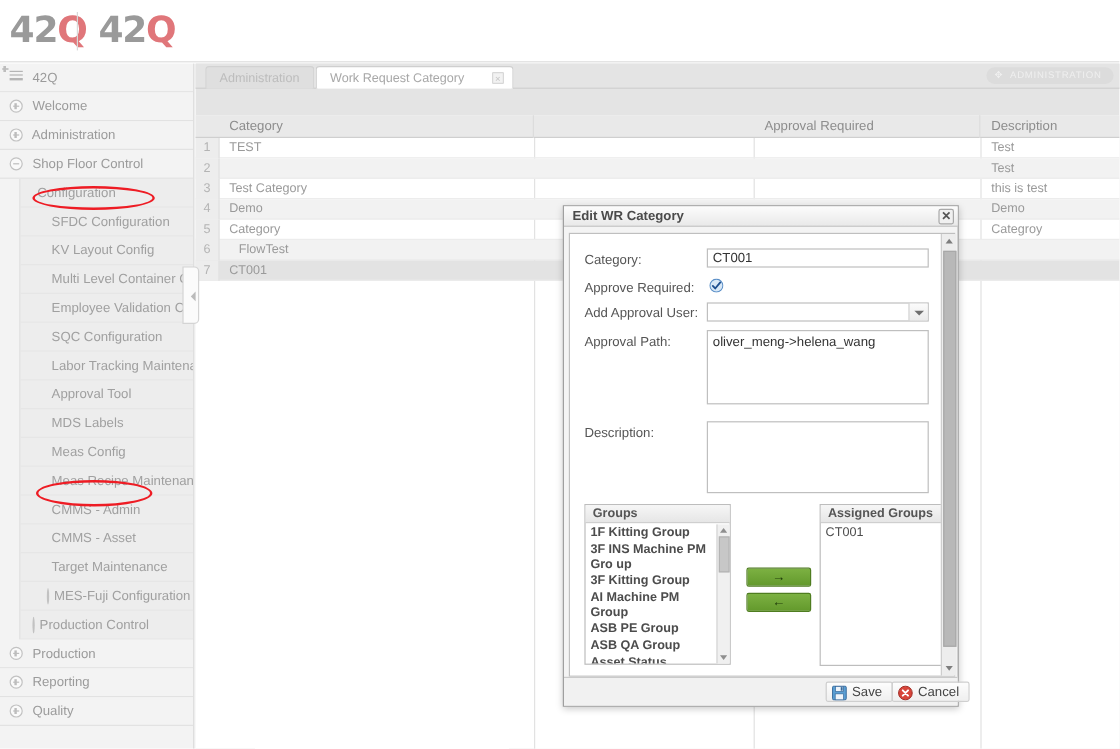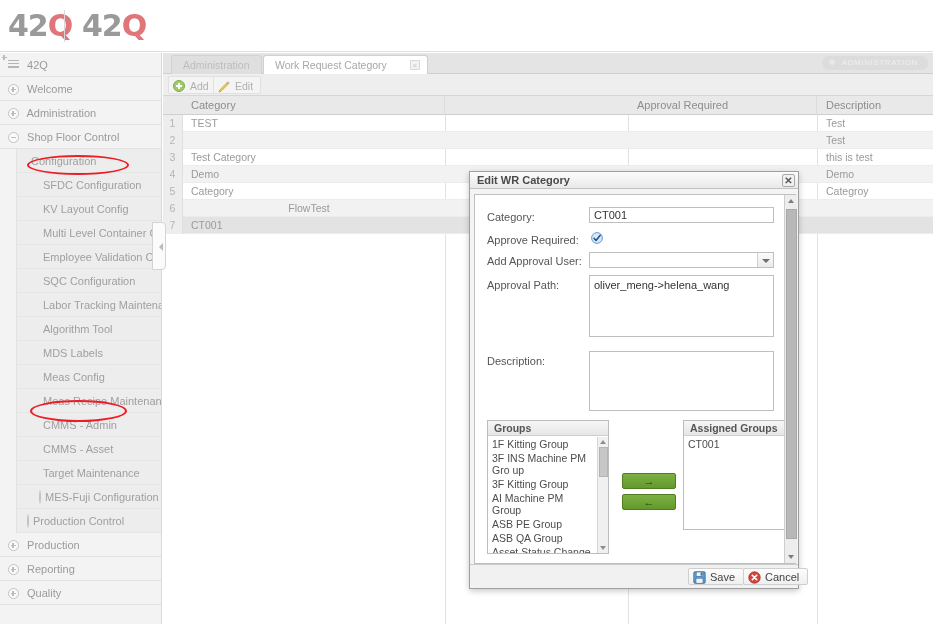--- a/index.html
+++ b/index.html
@@ -396,21 +396,21 @@
       <div class="sub-row" style="padding-left:22px">
         <span class="ic ic-folder"></span>
         <span>SQC Configuration</span>
       </div>
       <div class="sub-row" style="padding-left:22px">
         <span class="ic ic-folder"></span>
         <span>Labor Tracking Maintenanc</span>
       </div>
       <div class="sub-row" style="padding-left:22px">
         <span class="ic ic-folder"></span>
-        <span>Algorithm Tool</span>
+        <span>Approval Tool</span>
       </div>
       <div class="sub-row" style="padding-left:22px">
         <span class="ic ic-folder"></span>
         <span>MDS Labels</span>
       </div>
       <div class="sub-row" style="padding-left:22px">
         <span class="ic ic-folder"></span>
         <span>Meas Config</span>
       </div>
       <div class="sub-row" style="padding-left:22px">
@@ -467,35 +467,20 @@
       <div class="tab active" style="left:100px">
         <span>Work Request Category</span>
         <span class="tab-close">×</span>
       </div>
       <div class="admin-badge">
         <span class="moveic">✥</span>
         <span>ADMINISTRATION</span>
       </div>
     </div>
 
-    <div class="toolbar">
-      <div class="tbtn" style="left:5px">
-        <span class="gi plus-ic"></span>
-        <span>Add</span>
-      </div>
-      <div class="tbtn" style="left:50px">
-        <span class="gi pencil-ic">
-          <svg width="12" height="12" viewBox="0 0 12 12">
-            <polygon points="1,11 3,10.3 10.3,3 9,1.7 1.7,9" fill="#f2d14a" stroke="#b99a1c" stroke-width="0.7"></polygon>
-            <polygon points="9.2,1.5 10.5,2.8 11.3,2 10,0.7" fill="#cfcfcf" stroke="#9a9a9a" stroke-width="0.6"></polygon>
-          </svg>
-        </span>
-        <span>Edit</span>
-      </div>
-    </div>
 
     <div class="grid">
       <div class="grid-filler"></div>
       <div class="grid-white-right"></div>
       <div class="col-sep" style="left:282px"></div>
       <div class="col-sep" style="left:465px"></div>
       <div class="col-sep" style="left:654px"></div>
 
       <div class="grid-head">
         <div class="gh" style="left:20px; width:262px;">Category</div>
@@ -532,21 +517,21 @@
       </div>
       <div class="grow">
         <div class="gc num">5</div>
         <div class="gc" style="left:20px; width:262px;">Category</div>
         <div class="gc" style="left:283px; width:182px;"></div>
         <div class="gc" style="left:466px; width:188px;"></div>
         <div class="gc" style="left:655px; width:115px;">Categroy</div>
       </div>
       <div class="grow alt">
         <div class="gc num">6</div>
-        <div class="gc" style="left:11px; width:262px;text-align:center;">FlowTest</div>
+        <div class="gc" style="left:28px; width:262px;">FlowTest</div>
         <div class="gc" style="left:283px; width:182px;"></div>
         <div class="gc" style="left:466px; width:188px;"></div>
         <div class="gc" style="left:655px; width:115px;"></div>
       </div>
       <div class="grow sel">
         <div class="gc num">7</div>
         <div class="gc" style="left:20px; width:262px;">CT001</div>
         <div class="gc" style="left:283px; width:182px;"></div>
         <div class="gc" style="left:466px; width:188px;"></div>
         <div class="gc" style="left:655px; width:115px;"></div>
@@ -579,21 +564,21 @@
         </div>
 
         <div class="flabel" style="top:84px">Approval Path:</div>
         <textarea class="ftext" style="left: 114px; top: 80px; width: 185px; height: 62px;">oliver_meng-&gt;helena_wang</textarea>
 
         <div class="flabel" style="top:160px">Description:</div>
         <textarea class="ftext" style="left: 114px; top: 156px; width: 185px; height: 60px;"></textarea>
 
         <div class="listbox" style="left:12px; top:225px; width:122px; height:134px;">
           <div class="listbox-head">Groups</div>
-          <div class="listbox-body" style="right:11px;">
+          <div class="listbox-body" style="right:11px;font-weight:bold;">
             <div class="litem">1F Kitting Group</div>
             <div class="litem">3F INS Machine PM Gro up</div>
             <div class="litem">3F Kitting Group</div>
             <div class="litem">AI Machine PM Group</div>
             <div class="litem">ASB PE Group</div>
             <div class="litem">ASB QA Group</div>
             <div class="litem">Asset Status Change Gr oup</div>
           </div>
           <div class="lscroll">
             <span class="ar-up"></span>
@@ -602,21 +587,21 @@
           </div>
         </div>
 
         <div class="xferbtn" style="left:147px; top:278px;">
           <span>→</span>
         </div>
         <div class="xferbtn" style="left:147px; top:299px;">
           <span>←</span>
         </div>
 
-        <div class="listbox" style="left:208px; top:225px; width:114px; height:110px;">
+        <div class="listbox" style="left:208px; top:225px; width:114px; height:135px;">
           <div class="listbox-head">Assigned Groups</div>
           <div class="listbox-body">
             <div class="litem">CT001</div>
           </div>
         </div>
 
       </div>
 
       <div class="modal-scroll">
         <span class="ar-up"></span>

